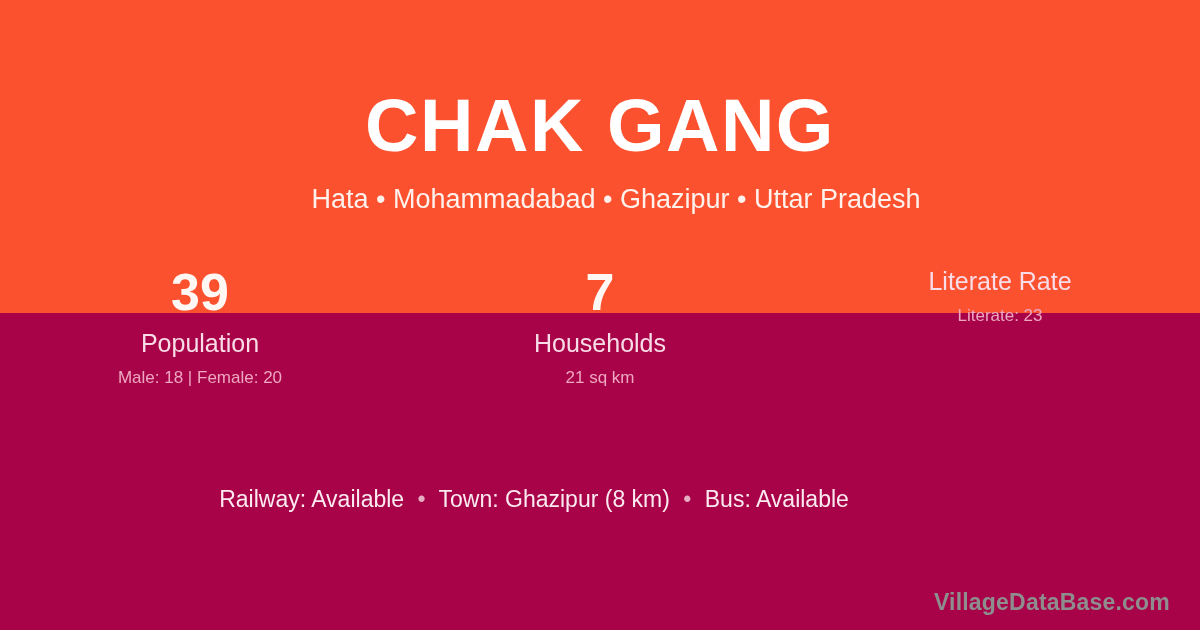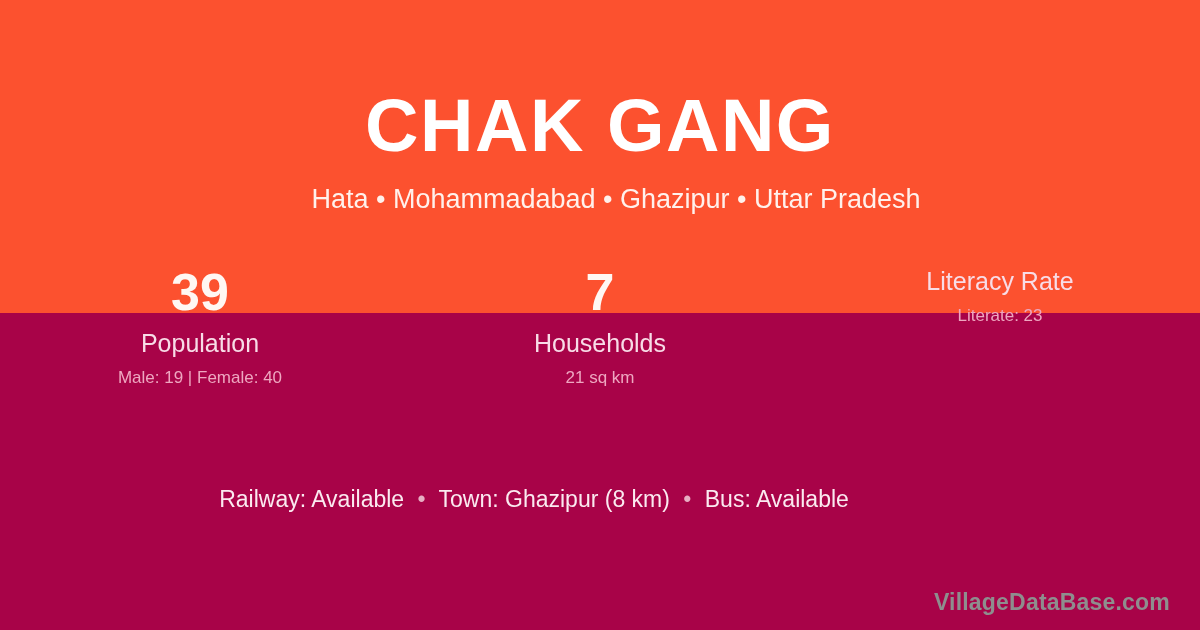--- a/index.html
+++ b/index.html
@@ -148,31 +148,31 @@
   <div class="band-bottom"></div>
 
   <div class="title">CHAK GANG</div>
   <div class="subtitle">Hata  •  Mohammadabad  •  Ghazipur  •  Uttar Pradesh</div>
 
   <div class="stats">
 
     <div class="stat">
       <div class="stat-value">39</div>
       <div class="stat-label">Population</div>
-      <div class="stat-sub">Male: 19 | Female: 40</div>
+      <div class="stat-sub">Male: 18 | Female: 20</div>
     </div>
 
     <div class="stat">
       <div class="stat-value">7</div>
       <div class="stat-label">Households</div>
       <div class="stat-sub">21 sq km</div>
     </div>
 
     <div class="stat">
-      <div class="stat-label">Literacy Rate</div>
+      <div class="stat-label">Literate Rate</div>
       <div class="stat-sub">Literate: 23</div>
     </div>
 
   </div>
 
   <div class="info-line">
     <span>Railway: Available</span>
     <span class="info-sep">•</span>
     <span>Town: Ghazipur (8 km)</span>
     <span class="info-sep">•</span>

